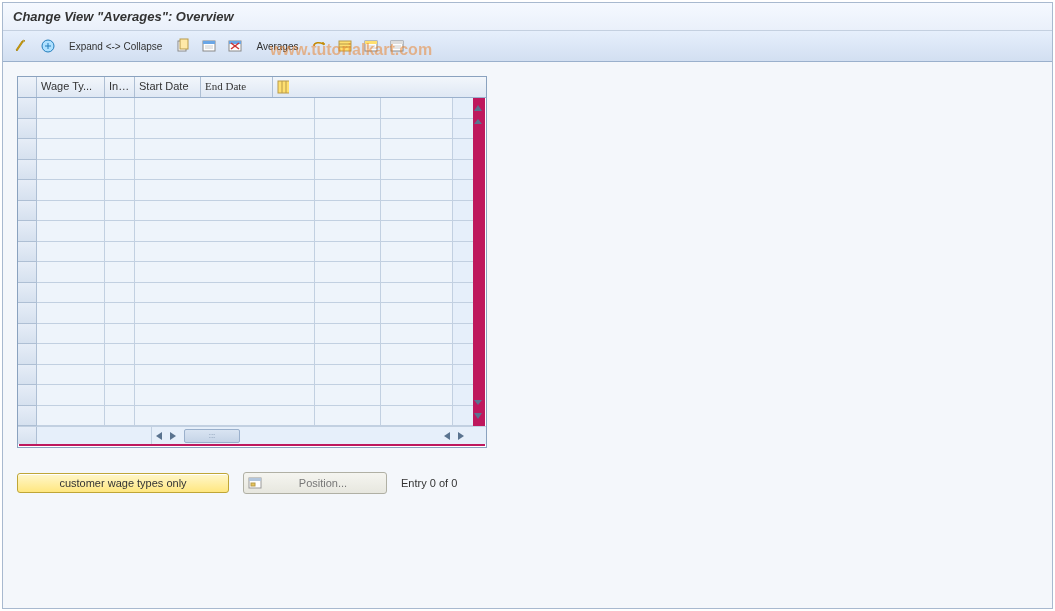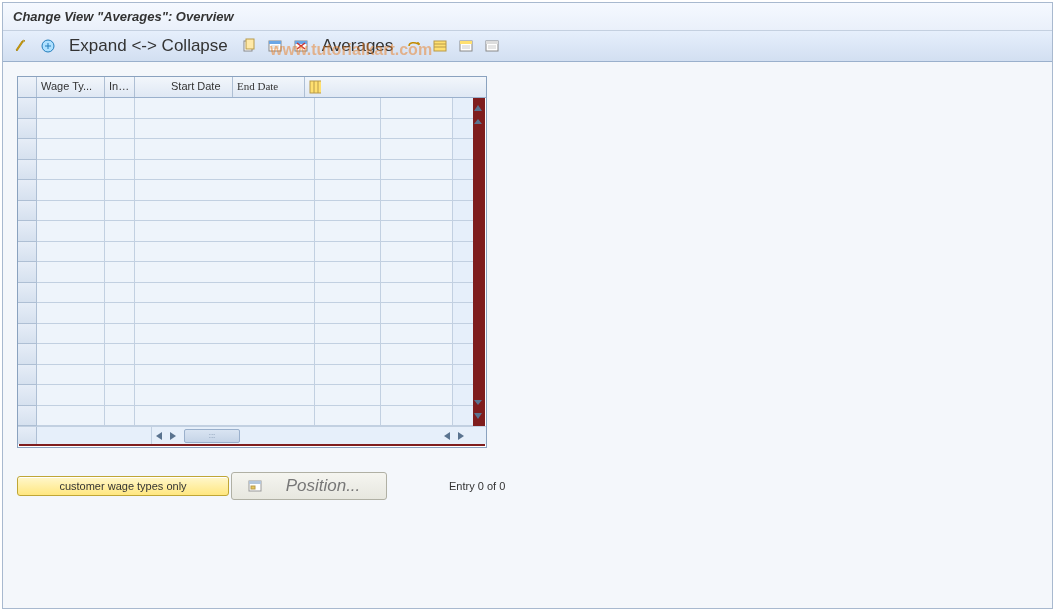--- a/index.html
+++ b/index.html
@@ -43,29 +43,29 @@
   align-items: center;
   justify-content: center;
   min-width: 18px;
   height: 18px;
   padding: 0 2px;
   cursor: pointer;
 }
 .tb-text {
   padding: 0 6px;
   color: #333;
-  font-size: 17px;
+  font-size: 10px;
   cursor: default;
 }
 .content {
   padding: 14px;
 }
 .grid-wrap {
   border: 1px solid #8aa2bf;
-  background: #7f1d1d;
+  background: #be185d;
   width: 468px;
   height: 370px;
   position: relative;
   box-shadow: inset 0 0 0 1px #fff;
 }
 .grid-header {
   display: flex;
   background: linear-gradient(#f2f6fb, #dfe8f4);
   border-bottom: 1px solid #9ab0cc;
   height: 20px;
@@ -82,21 +82,21 @@
   font-size: 11px;
   color: #333;
   white-space: nowrap;
   overflow: hidden;
   text-overflow: ellipsis;
   box-sizing: border-box;
 }
 .col-wage   { width: 68px; }
 .col-inf    { width: 30px; }
 .col-long   { width: 180px; }
-.col-start  { width: 66px; margin-left: 32px; }
+.col-start  { width: 66px; }
 .col-end    { width: 72px; font-family: Liberation Serif, serif; }
 .col-vh     { width: 20px; border-right: none; display:flex; align-items:center; justify-content:center;}
 .grid-body {
   position: relative;
   height: 328px;
   overflow: hidden;
 }
 .grid-row {
   display: flex;
   height: 20.5px;
@@ -156,52 +156,50 @@
   margin:0 4px;
   display:flex;align-items:center;justify-content:center;
   font-size:8px;color:#7b90aa;
 }
 .hscroll .spacer{flex:1;}
 
 .bottom-row{
   margin-top: 24px;
   display:flex;
   align-items:center;
-  gap: 2px;
+  gap: 14px;
 }
 .btn-yellow{
   background: linear-gradient(#fff7cc, #ffe780);
   border:1px solid #bfa636;
   border-radius:3px;
   padding:3px 12px;
   width: 186px;
   text-align:center;
   font-size:11px;
   color:#333;
   cursor:pointer;
   box-shadow: 0 1px 0 #fff inset;
 }
 .btn-gray{
   background: linear-gradient(#f5f5f0, #e7e7df);
   border:1px solid #b0b0a4;
   border-radius:3px;
-  padding:3px 8px 3px 16px;
+  padding:3px 8px 3px 4px;
   width: 130px;
   display:flex;
   align-items:center;
   gap:6px;
-  font-size:17px;
+  font-size:11px;
   color:#777;
   cursor:pointer;
-  font-style:italic;
 }
 .btn-gray .smicon{width:14px;height:14px;display:inline-flex;}
 .btn-gray .label{flex:1;text-align:center;}
 .entry-text{
-  margin-left: 60px;
   font-size:11px;
   color:#333;
 }
 .watermark{
   position:absolute;
   top: 38px;
   left: 267px;
   font-size: 16px;
   font-weight:600;
   color: #eb7f24;

